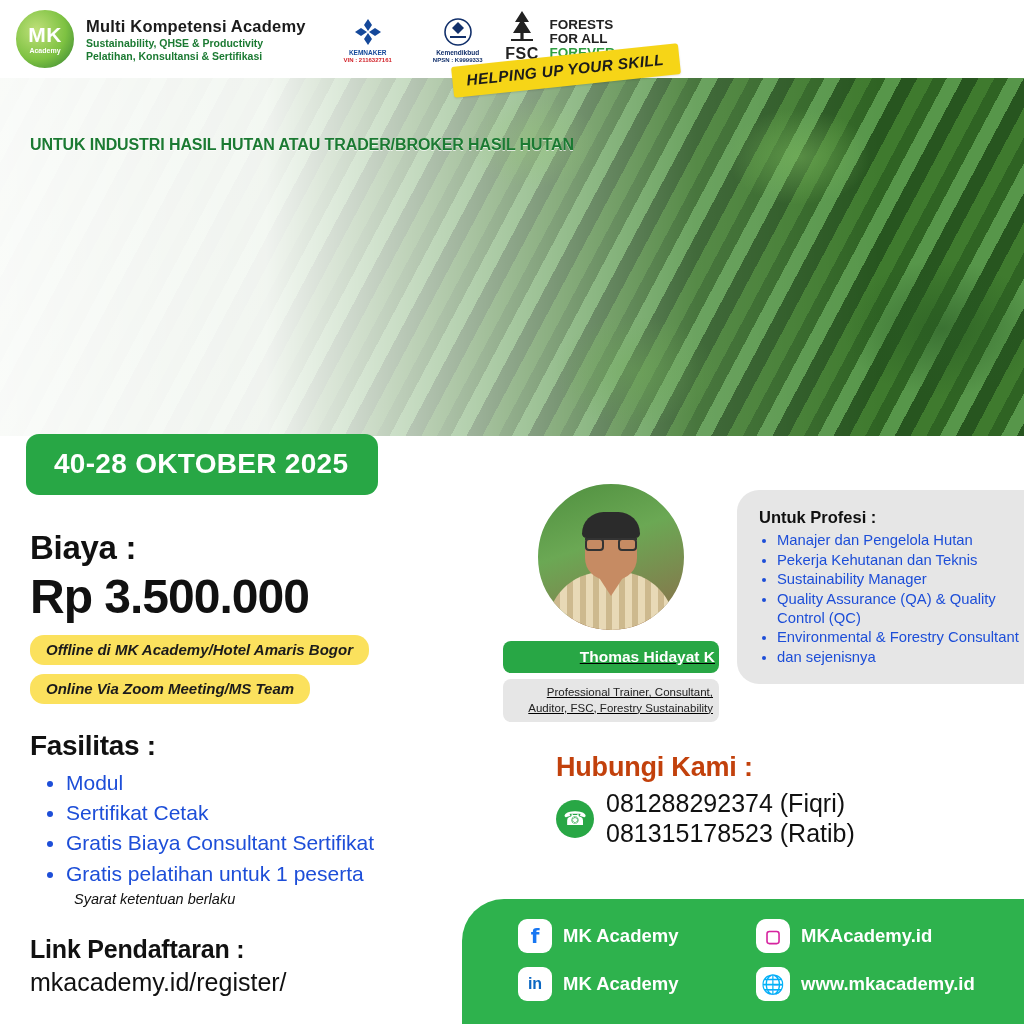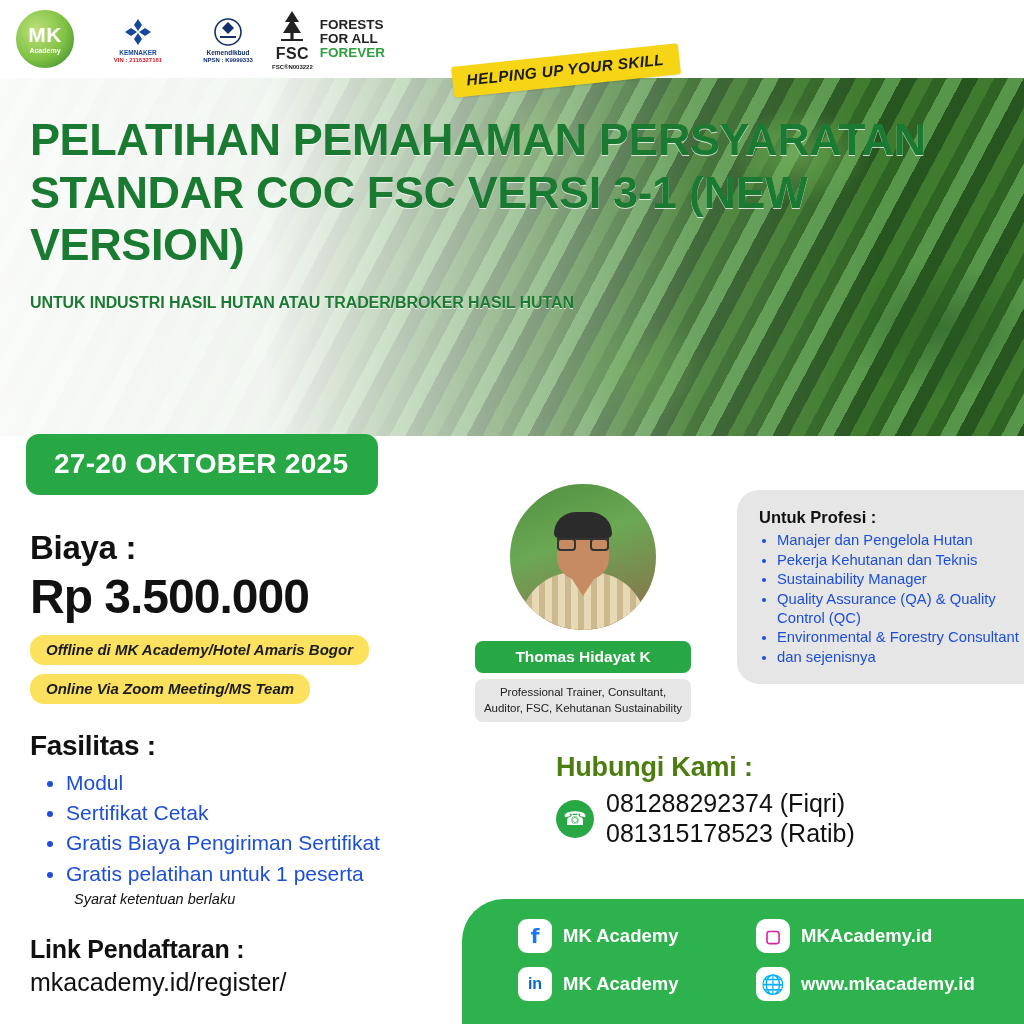--- a/index.html
+++ b/index.html
@@ -142,21 +142,21 @@
 
   .fasilitas-title { font-size: 28px; font-weight: bold; color: #111; margin-top: 26px; letter-spacing: -.3px; }
   .fas-list { margin-top: 6px; padding-left: 36px; }
   .fas-list li { font-size: 21px; color: #1d4ed8; line-height: 1.44; }
   .syarat { font-size: 14.5px; font-style: italic; color: #111; margin-top: 2px; margin-left: 44px; }
 
   .link-title { font-size: 25px; font-weight: bold; color: #111; margin-top: 28px; letter-spacing: -.2px; }
   .link-url { font-size: 25px; color: #111; margin-top: 4px; }
 
   
-  .trainer { position: absolute; left: 468px; top: 482px; width: 230px; text-align: center; z-index: 11; }
+  .trainer { position: absolute; left: 496px; top: 482px; width: 230px; text-align: right; z-index: 11; text-decoration: underline; }
   .trainer-photo {
     width: 150px; height: 150px; border-radius: 50%;
     margin: 0 auto;
     background:
       radial-gradient(circle at 50% 118%, #8b5a2b 0 30%, transparent 31%),
       linear-gradient(160deg, #4f8f3f 0%, #6ba854 40%, #8d6a4a 100%);
     position: relative;
     overflow: hidden;
     border: 2px solid #ffffff;
   }
@@ -211,21 +211,21 @@
     border-radius: 22px 0 0 22px;
     padding: 18px 14px 18px 22px;
     z-index: 10;
   }
   .profesi h3 { font-size: 16.5px; font-weight: bold; color: #111; margin-bottom: 4px; }
   .profesi ul { padding-left: 18px; }
   .profesi li { font-size: 14.8px; color: #1d4ed8; line-height: 1.26; margin-top: 1px; }
 
   
   .contact { position: absolute; left: 556px; top: 752px; z-index: 10; }
-  .contact h3 { font-size: 27px; font-weight: bold; color: #4d7c0f; letter-spacing: -.2px; }
+  .contact h3 { font-size: 27px; font-weight: bold; color: #c2410c; letter-spacing: -.2px; }
   .contact-row { display: flex; align-items: center; margin-top: 6px; }
   .phone-icon {
     width: 38px; height: 38px; border-radius: 50%;
     background: #28a745; color: #fff;
     display: flex; align-items: center; justify-content: center;
     font-size: 19px; flex: none; margin-right: 12px;
   }
   .phones div { font-size: 25px; color: #111; line-height: 1.19; }
 
   
@@ -254,20 +254,25 @@
 </style>
 </head>
 <body>
 
 <div class="header">
   <div class="logo-mk">
     <div class="mk">MK</div>
     <div class="ac">Academy</div>
   </div>
 
+  <div class="brand">
+    <div class="t1">Multi Kompetensi Academy</div>
+    <div class="t2">Sustainability, QHSE &amp; Productivity</div>
+    <div class="t3">Pelatihan, Konsultansi &amp; Sertifikasi</div>
+  </div>
 
   <div class="cert-group">
     <div class="cert cert-kemnaker">
       <div class="mark">
         <svg width="30" height="30" viewBox="0 0 30 30" aria-hidden="true">
           <g fill="#15489a">
             <path d="M15 2 L19 8 L15 14 L11 8 Z"></path>
             <path d="M2 15 L8 11 L14 15 L8 19 Z"></path>
             <path d="M28 15 L22 11 L16 15 L22 19 Z"></path>
             <path d="M15 28 L19 22 L15 16 L11 22 Z"></path>
@@ -306,60 +311,59 @@
       <div>FOR ALL</div>
       <div class="grn">FOREVER</div>
     </div>
   </div>
 </div>
 
 <div class="ribbon">HELPING UP YOUR SKILL</div>
 
 <div class="hero">
   <div class="hero-inner">
-    <h1>PELATIHAN PEMAHAMAN PERSYARATAN STANDAR COC FSC VERSI 3-1 (NEW VERSION)</h1>
     <h2>UNTUK INDUSTRI HASIL HUTAN ATAU TRADER/BROKER HASIL HUTAN</h2>
   </div>
 </div>
 
-<div class="date-pill">27-20 OKTOBER 2025</div>
+<div class="date-pill">40-28 OKTOBER 2025</div>
 
 <div class="left-col">
   <div class="biaya-label">Biaya :</div>
   <div class="biaya-amount">Rp 3.500.000</div>
 
   <div class="tag">Offline di MK Academy/Hotel Amaris Bogor</div><br>
   <div class="tag tag2">Online Via Zoom Meeting/MS Team</div>
 
   <div class="fasilitas-title">Fasilitas :</div>
   <ul class="fas-list">
     <li>Modul</li>
     <li>Sertifikat Cetak</li>
-    <li>Gratis Biaya Pengiriman Sertifikat</li>
+    <li>Gratis Biaya Consultant Sertifikat</li>
     <li>Gratis pelatihan untuk 1 peserta</li>
   </ul>
   <div class="syarat">Syarat ketentuan berlaku</div>
 
   <div class="link-title">Link Pendaftaran :</div>
   <div class="link-url">mkacademy.id/register/</div>
 </div>
 
 <div class="trainer">
   <div class="trainer-photo">
     <div class="tp-body"></div>
     <div class="tp-face"></div>
     <div class="tp-hair"></div>
     <div class="tp-glass">
         <i class="l"></i>
         <i class="r"></i>
       </div>
     <div class="tp-collar"></div>
   </div>
   <div class="trainer-name">Thomas Hidayat K</div>
-  <div class="trainer-role">Professional Trainer, Consultant, Auditor, FSC, Kehutanan Sustainability</div>
+  <div class="trainer-role">Professional Trainer, Consultant, Auditor, FSC, Forestry Sustainability</div>
 </div>
 
 <div class="profesi">
   <h3>Untuk Profesi :</h3>
   <ul>
     <li>Manajer dan Pengelola Hutan</li>
     <li>Pekerja Kehutanan dan Teknis</li>
     <li>Sustainability Manager</li>
     <li>Quality Assurance (QA) &amp; Quality Control (QC)</li>
     <li>Environmental &amp; Forestry Consultant</li>

